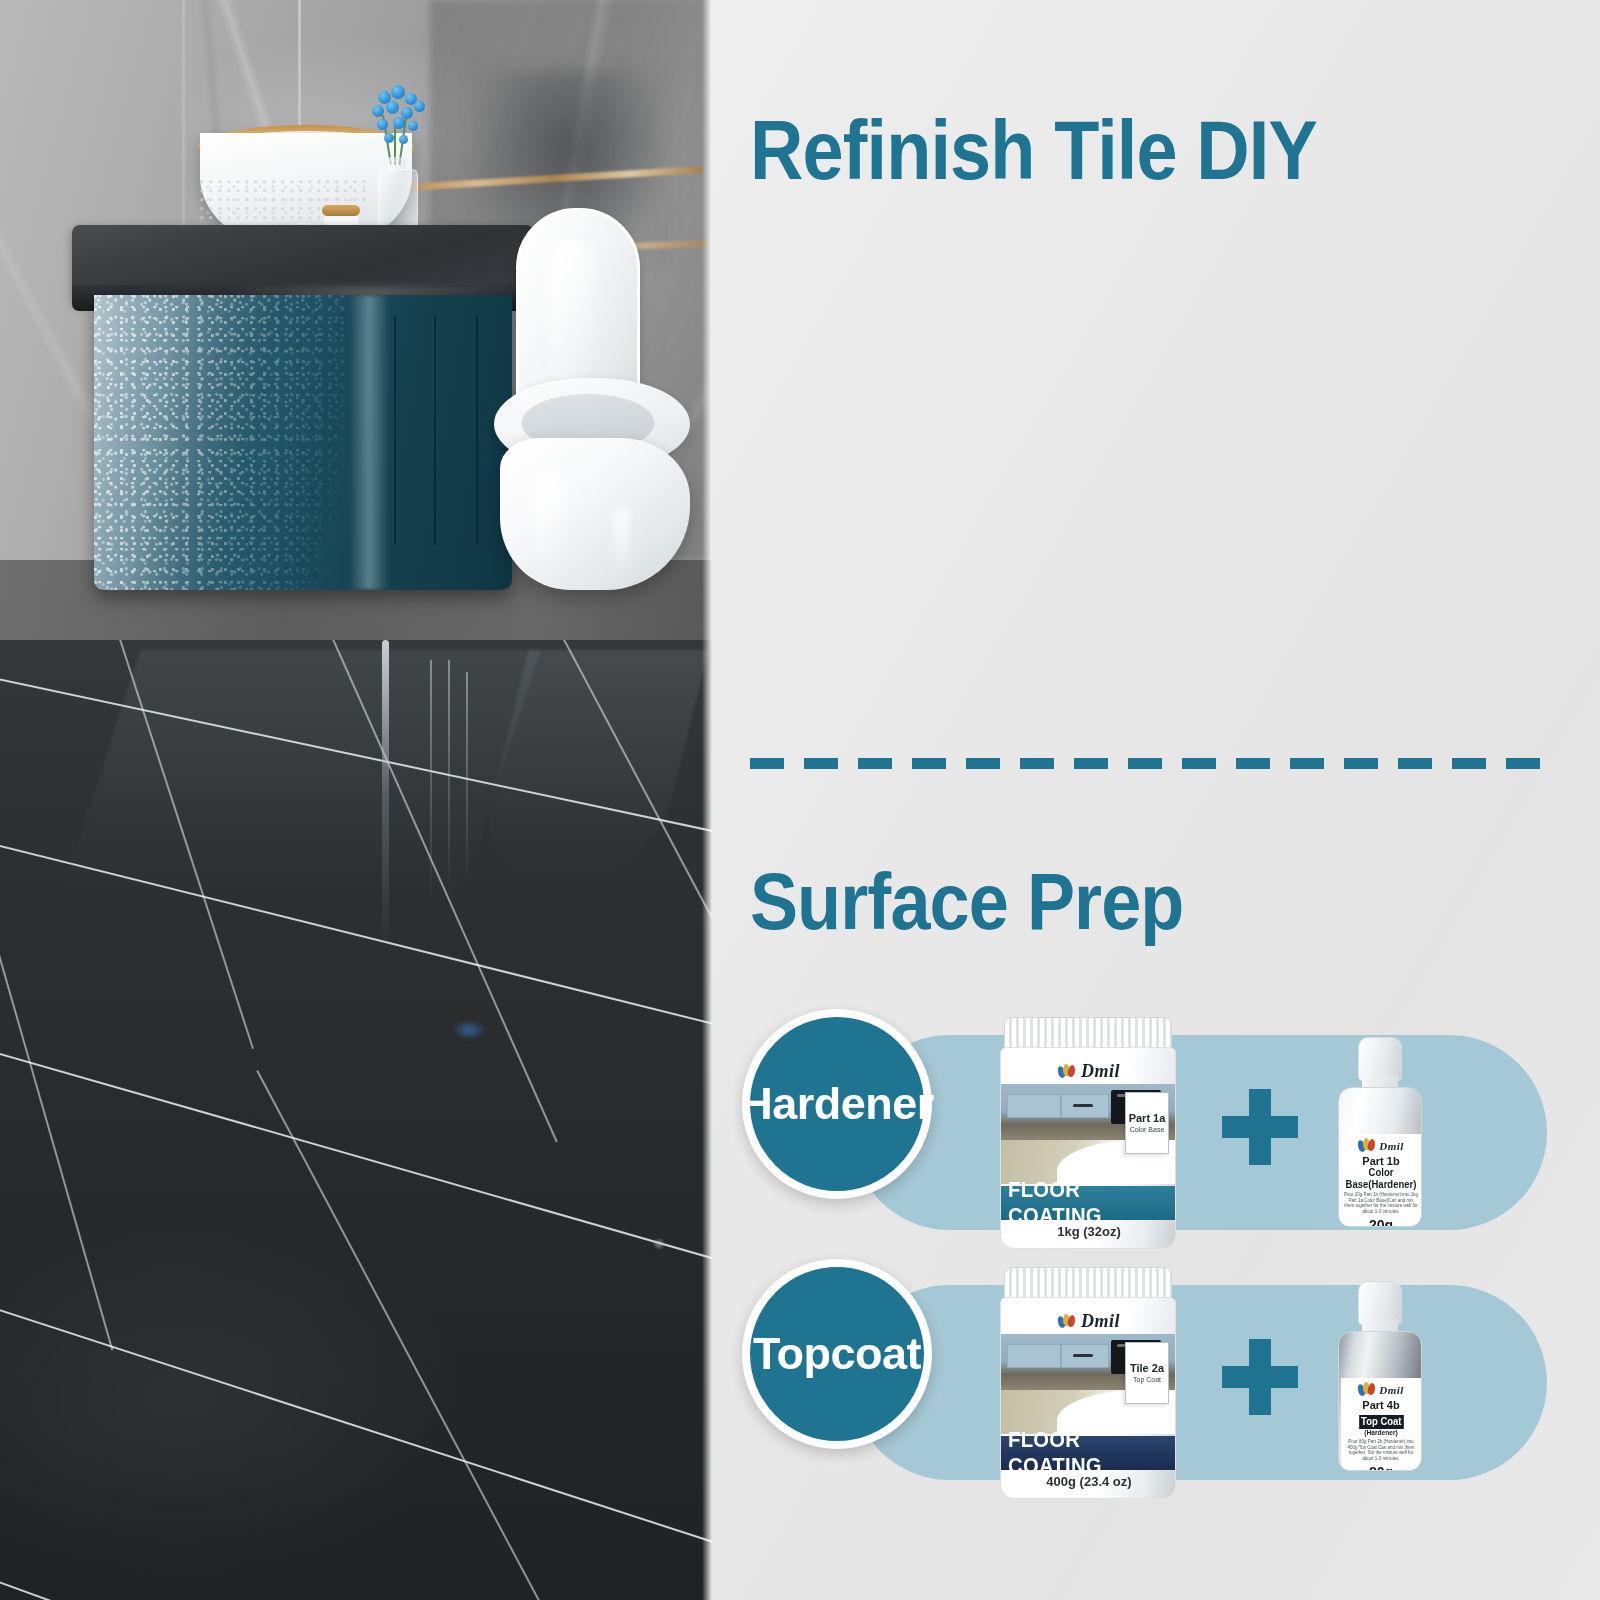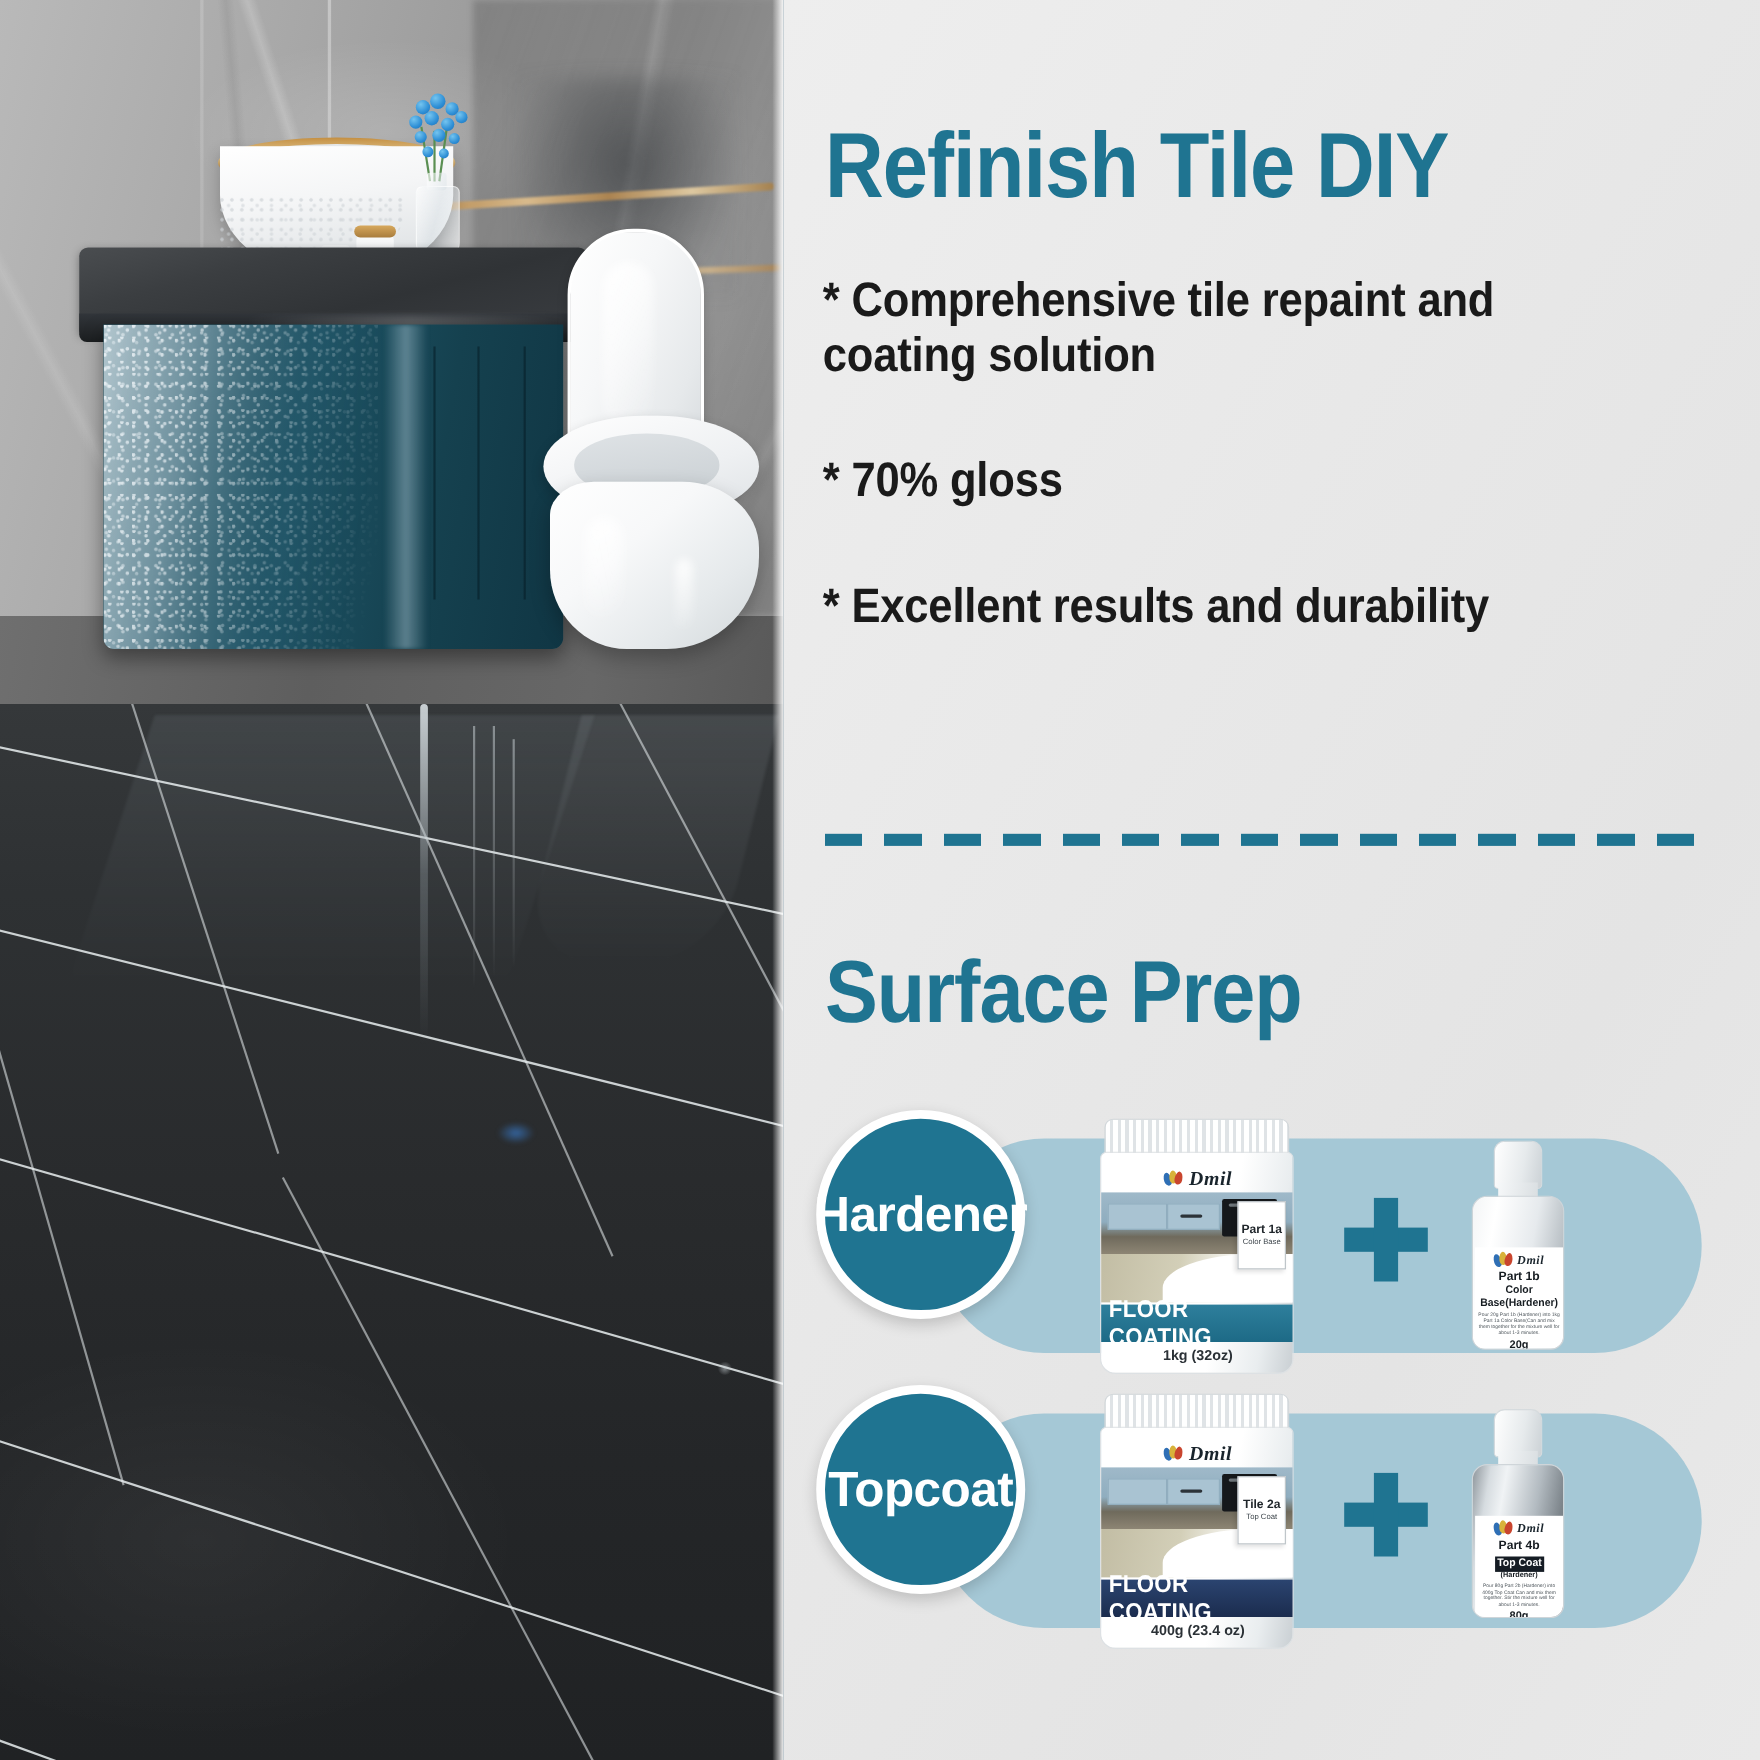--- a/index.html
+++ b/index.html
@@ -385,21 +385,21 @@
     font-size:11px;font-weight:700;color:#161c21;display:block;line-height:1.1;
   }
   .btl-name{
     font-size:10px;font-weight:700;color:#161c21;display:block;line-height:1.15;
     transform:scaleX(.95);
   }
   .btl-name.dark{background:#151c24;color:#fff;padding:1px 2px;display:inline-block;margin-top:1px;}
   .btl-desc{
     font-size:4.5px;color:#4c545a;line-height:1.25;margin-top:2px;display:block;
   }
-  .btl-weight{font-size:10px;font-weight:700;color:#161c21;display:block;margin-top:2px;}
+  .btl-weight{font-size:14px;font-weight:700;color:#161c21;display:block;margin-top:2px;}
 </style>
 </head>
 <body>
 
 <div id="page">
 
   <div id="photo">
     <div class="wall"></div>
     <div class="wall-veins"></div>
     <div class="wall-dark-panel"></div>
@@ -485,25 +485,20 @@
       <div class="toilet-bowl-gloss2"></div>
     </div>
 
     <div class="photo-edge"></div>
   </div>
 
   <div id="panel">
 
     <div class="h1">Refinish Tile DIY</div>
 
-    <div class="bullets">
-      <div class="bullet">* Comprehensive tile repaint and coating solution</div>
-      <div class="bullet">* 70% gloss</div>
-      <div class="bullet">* Excellent results and durability</div>
-    </div>
 
     <div class="divider"></div>
 
     <div class="h2">Surface Prep</div>
 
     <div class="row" style="top:1005px;">
       <div class="row-pill"></div>
 
       <div class="badge">
         <span>Hardener</span>

